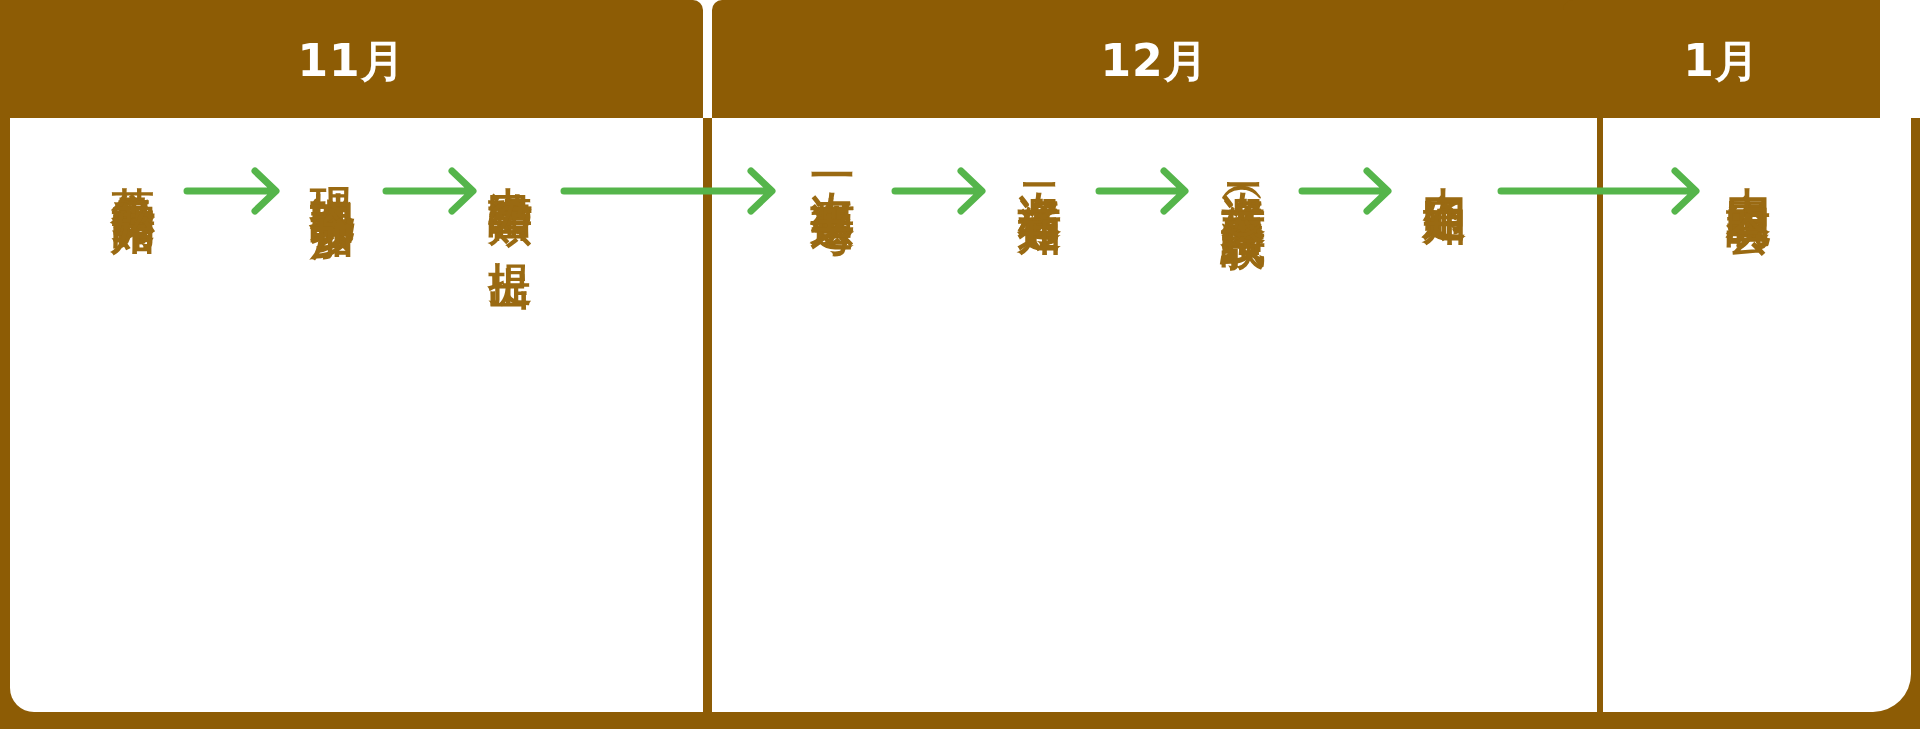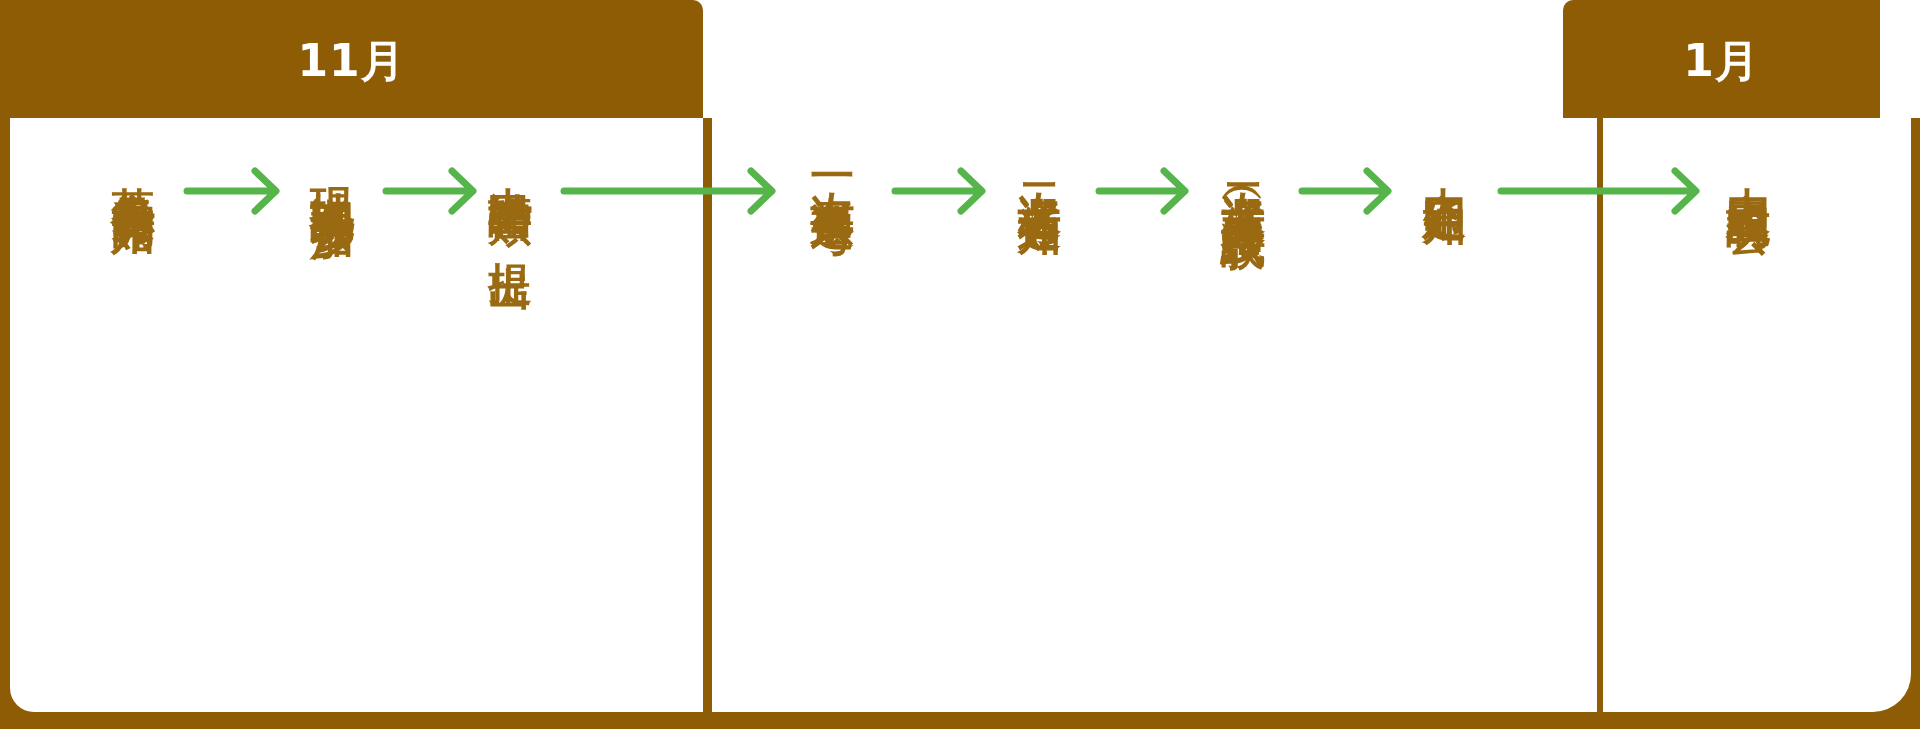--- a/index.html
+++ b/index.html
@@ -113,20 +113,23 @@
   }
 </style>
 </head>
 <body>
 
 <div class="board">
 
   <div class="header header-1">
     <span class="month-label">11月</span>
   </div>
+  <div class="header header-2">
+    <span class="month-label">12月</span>
+  </div>
   <div class="header header-3">
     <span class="month-label">1月</span>
   </div>
 
   <div class="body-row">
     <div class="panel panel-1"></div>
     <div class="panel panel-2"></div>
     <div class="panel panel-3"></div>
   </div>
 

